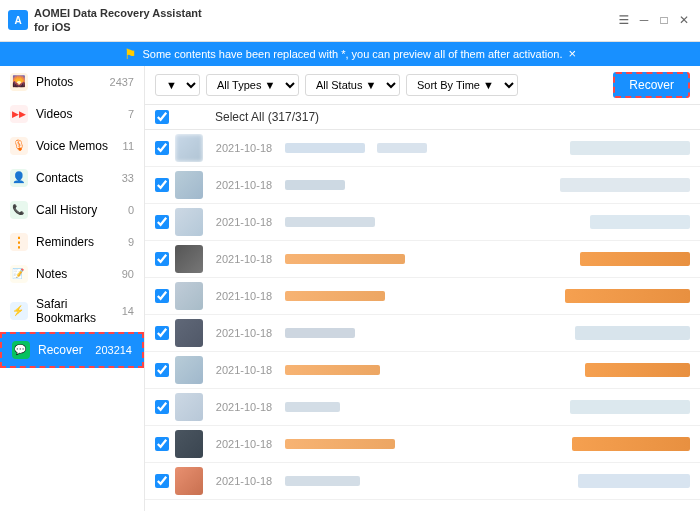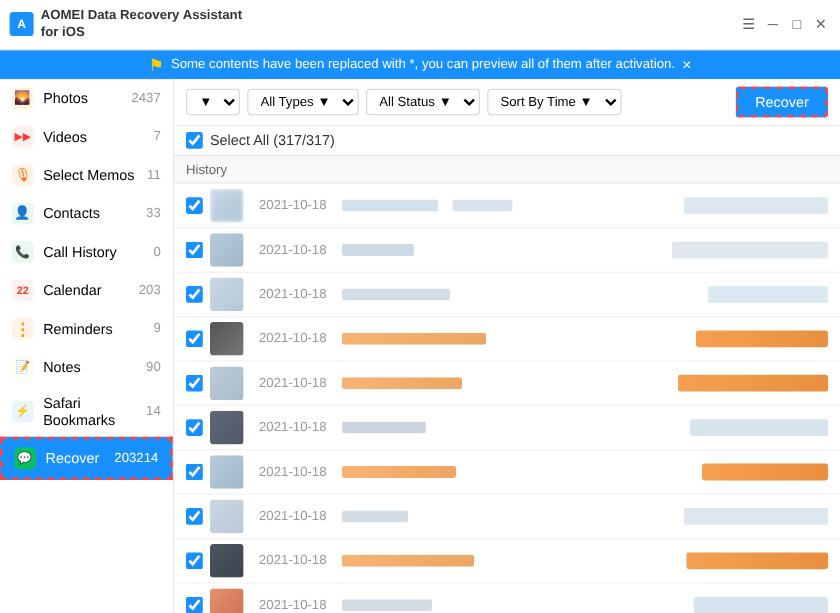--- a/index.html
+++ b/index.html
@@ -36,21 +36,21 @@
     
     .content-area { flex: 1; display: flex; flex-direction: column; background: #fff; overflow: hidden; }
 
     
     .toolbar { display: flex; align-items: center; padding: 6px 10px; border-bottom: 1px solid #e8e8e8; gap: 6px; background: #fff; }
     .toolbar-select { padding: 3px 6px; border: 1px solid #d9d9d9; border-radius: 3px; font-size: 11px; background: #fff; cursor: pointer; }
     .toolbar-spacer { flex: 1; }
     .recover-btn { background: #1890ff; color: white; border: 2px dashed #ff4444; padding: 4px 14px; border-radius: 3px; cursor: pointer; font-size: 12px; font-weight: 500; }
 
     
-    .select-all-row { display: flex; align-items: center; padding: 5px 10px; border-bottom: 1px solid #e8e8e8; background: #fff; }
+    .select-all-row { display: flex; align-items: center; padding: 5px 10px; border-bottom: 1px solid #e8e8e8; background: #fff; gap: 40px; }
     .select-all-row label { font-size: 12px; color: #333; cursor: pointer; margin-left: 6px; }
 
     
     .items-list { flex: 1; overflow-y: auto; }
     .list-item { display: flex; align-items: center; padding: 4px 10px; border-bottom: 1px solid #f0f0f0; min-height: 36px; gap: 6px; }
     .item-checkbox { width: 14px; height: 14px; accent-color: #1890ff; flex-shrink: 0; }
     .item-avatar { width: 28px; height: 28px; border-radius: 3px; flex-shrink: 0; overflow: hidden; }
     .item-avatar-blur { width: 100%; height: 100%; background: linear-gradient(135deg, #c8d8e8 0%, #b0c4d4 50%, #a0b8cc 100%); filter: blur(2px); }
     .item-date { font-size: 11px; color: #999; width: 70px; text-align: center; flex-shrink: 0; }
     .item-content { flex: 1; display: flex; align-items: center; gap: 4px; overflow: hidden; }
@@ -105,37 +105,32 @@
         <span class="sidebar-item-label">Photos</span>
         <span class="sidebar-item-count">2437</span>
       </div>
       <div class="sidebar-item">
         <div class="sidebar-item-icon" style="background:#fff0f0; color:#ff3b30; font-size:9px;">▶▶</div>
         <span class="sidebar-item-label">Videos</span>
         <span class="sidebar-item-count">7</span>
       </div>
       <div class="sidebar-item">
         <div class="sidebar-item-icon" style="background:#fff3e8; color:#ff6b00;">🎙</div>
-        <span class="sidebar-item-label">Select Memos</span>
+        <span class="sidebar-item-label">Voice Memos</span>
         <span class="sidebar-item-count">11</span>
       </div>
       <div class="sidebar-item">
         <div class="sidebar-item-icon" style="background:#e8f8ee; color:#4cd964;">👤</div>
         <span class="sidebar-item-label">Contacts</span>
         <span class="sidebar-item-count">33</span>
       </div>
       <div class="sidebar-item">
         <div class="sidebar-item-icon" style="background:#e8f8ee; color:#4cd964; font-size:10px;">📞</div>
         <span class="sidebar-item-label">Call History</span>
         <span class="sidebar-item-count">0</span>
-      </div>
-      <div class="sidebar-item">
-        <div class="sidebar-item-icon" style="background:#fff0f0; color:#ff3b30; font-size:9px; font-weight:bold;">22</div>
-        <span class="sidebar-item-label">Calendar</span>
-        <span class="sidebar-item-count">203</span>
       </div>
       <div class="sidebar-item">
         <div class="sidebar-item-icon" style="background:#fff3e8; color:#ff9500; font-size:14px; font-weight:bold;">⋮</div>
         <span class="sidebar-item-label">Reminders</span>
         <span class="sidebar-item-count">9</span>
       </div>
       <div class="sidebar-item">
         <div class="sidebar-item-icon" style="background:#fffbee; color:#ffcc00; font-size:10px;">📝</div>
         <span class="sidebar-item-label">Notes</span>
         <span class="sidebar-item-count">90</span>
@@ -169,23 +164,20 @@
         </select>
         <div class="toolbar-spacer"></div>
         <button class="recover-btn">Recover</button>
       </div>
 
       <div class="select-all-row">
         <input type="checkbox" checked="" class="item-checkbox" style="">
         <label>Select All (317/317)</label>
       </div>
 
-      <div class="history-section">
-        <span class="history-label">History</span>
-      </div>
 
       <div class="items-list">
 
         <div class="list-item">
           <input type="checkbox" checked="" class="item-checkbox" style="">
           <div class="item-avatar">
             <div class="item-avatar-blur" style="background: linear-gradient(135deg, #c8d8e8, #b0c4d4);"></div>
           </div>
           <span class="item-date">2021-10-18</span>
           <div class="item-content">

